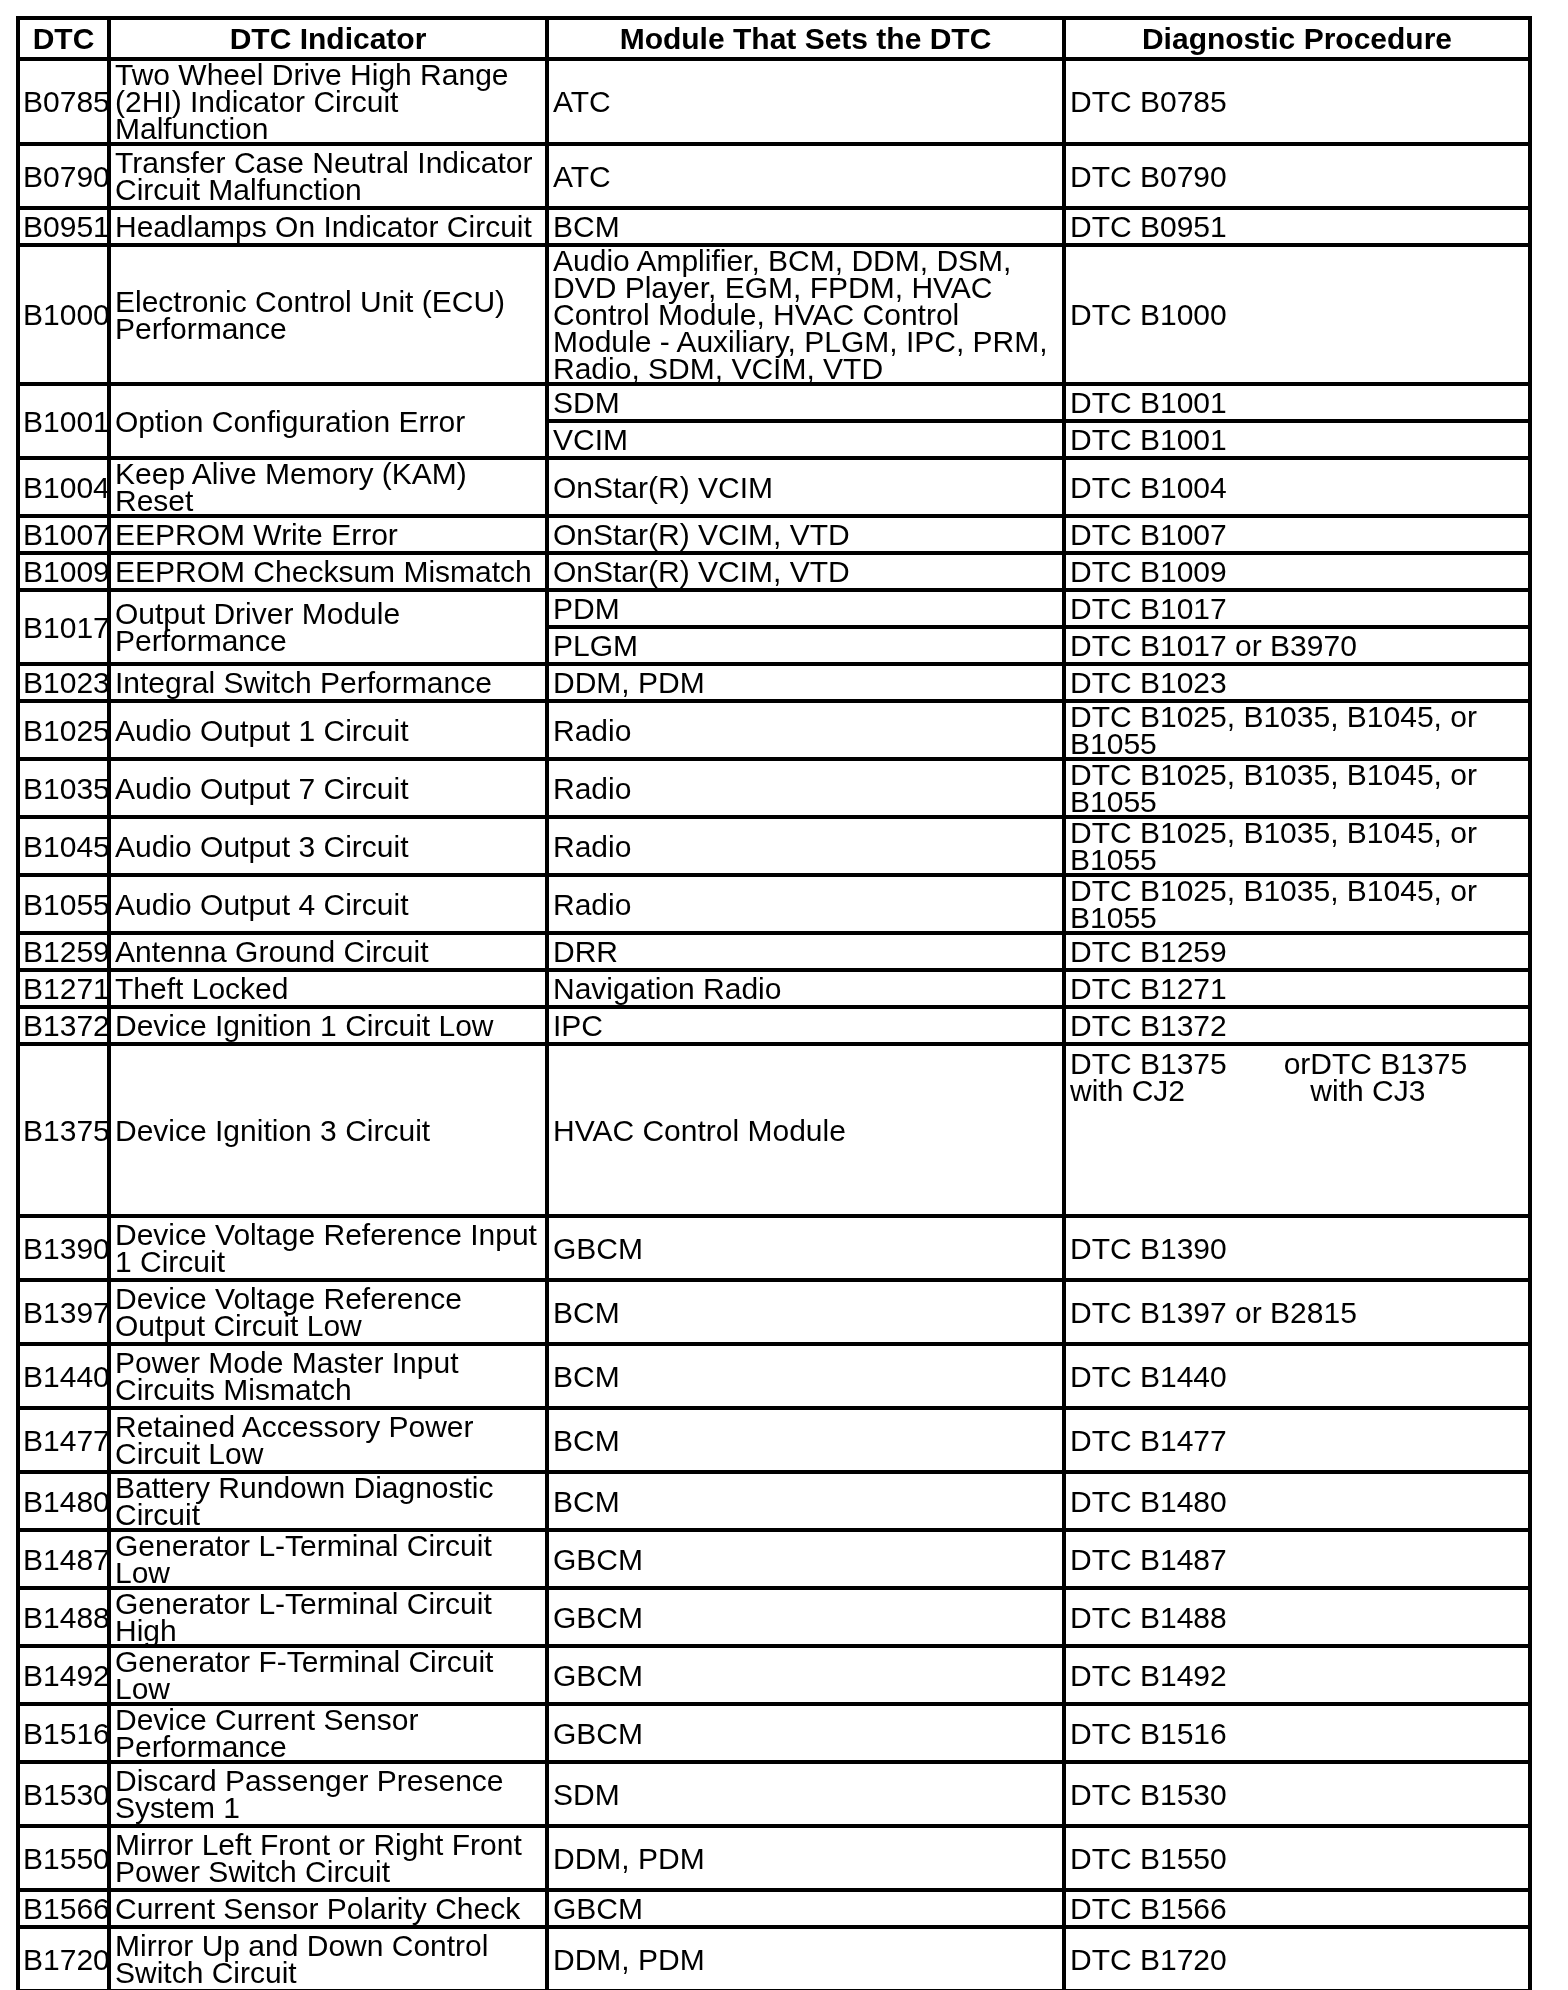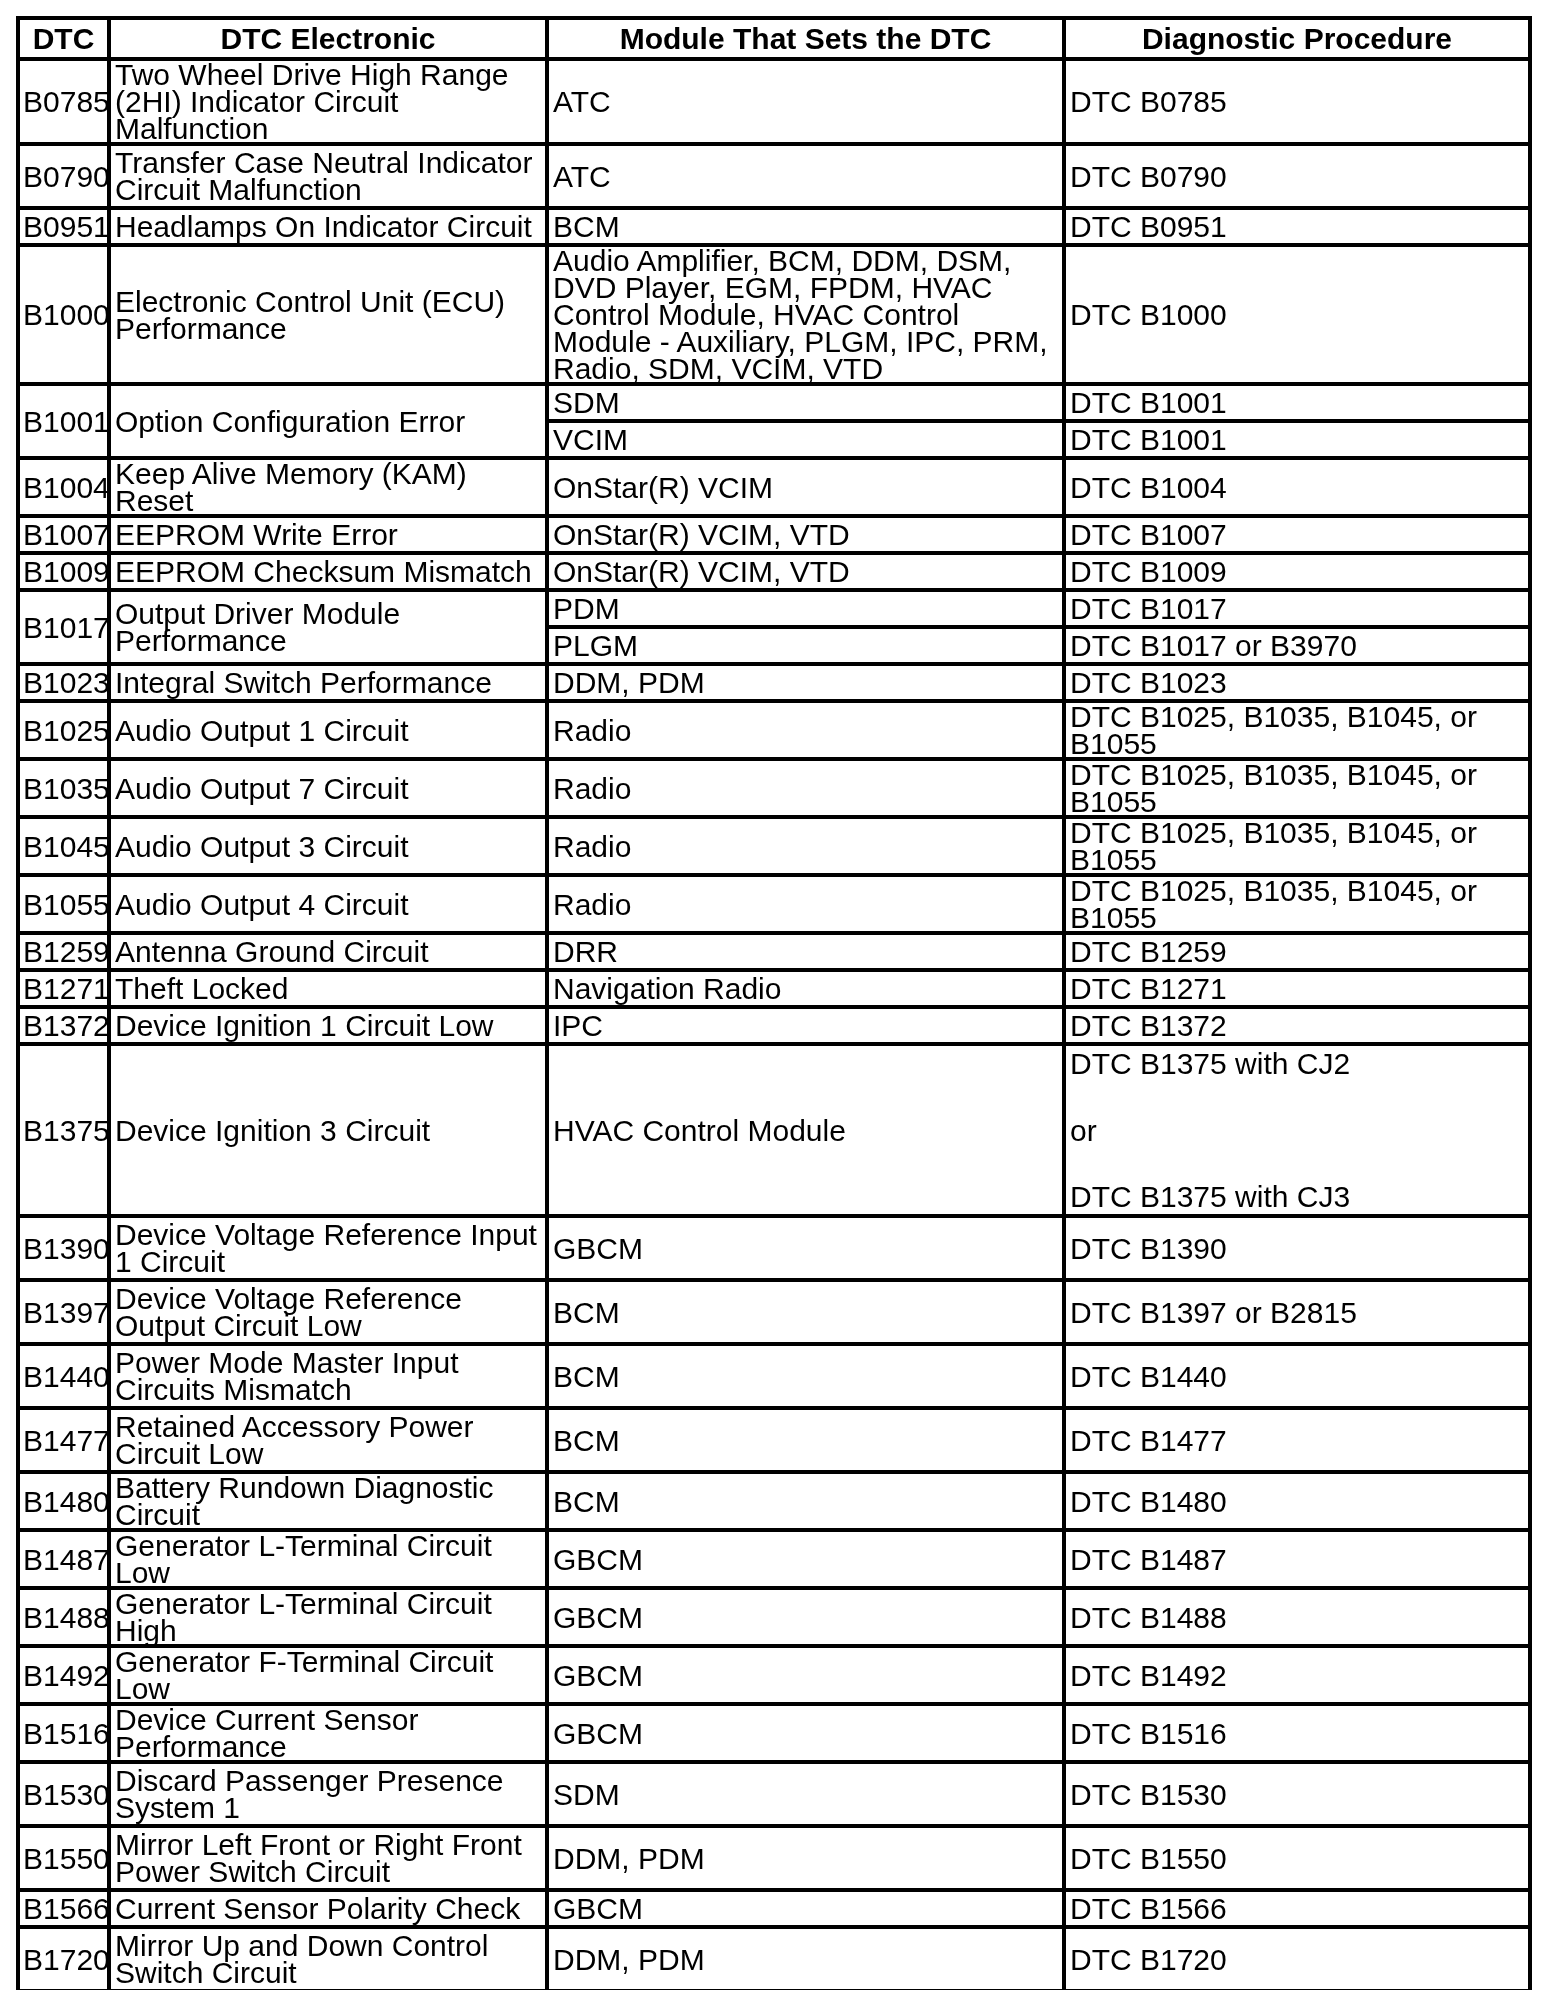--- a/index.html
+++ b/index.html
@@ -29,37 +29,37 @@
   table.dtc th {
     font-weight: bold;
     text-align: center;
     height: 37px;
   }
   table.dtc td.code { padding: 0 2px 0 3px; white-space: nowrap; }
   table.dtc tr.h1 td { height: 33px; }
   table.dtc tr.h2 td { height: 60px; }
   table.dtc tr.h4 td { height: 120px; }
   table.dtc tr.h6 td { height: 168px; }
-  .proc-multi { display: flex; flex-direction: column; justify-content: space-between; height: 160px; }
+  .proc-multi { display: flex; justify-content: space-between; height: 160px; }
 </style>
 </head>
 <body>
 
 <div class="table-wrap">
 <table class="dtc">
   <colgroup>
         <col class="c1">
         <col class="c2">
         <col class="c3">
         <col class="c4">
       </colgroup>
   <thead>
     <tr>
       <th>DTC</th>
-      <th>DTC Electronic</th>
+      <th>DTC Indicator</th>
       <th>Module That Sets the DTC</th>
       <th>Diagnostic Procedure</th>
     </tr>
   </thead>
   <tbody>
 
     <tr class="h2">
       <td class="code">B0785</td>
       <td>Two Wheel Drive High Range (2HI) Indicator Circuit Malfunction</td>
       <td>ATC</td>

